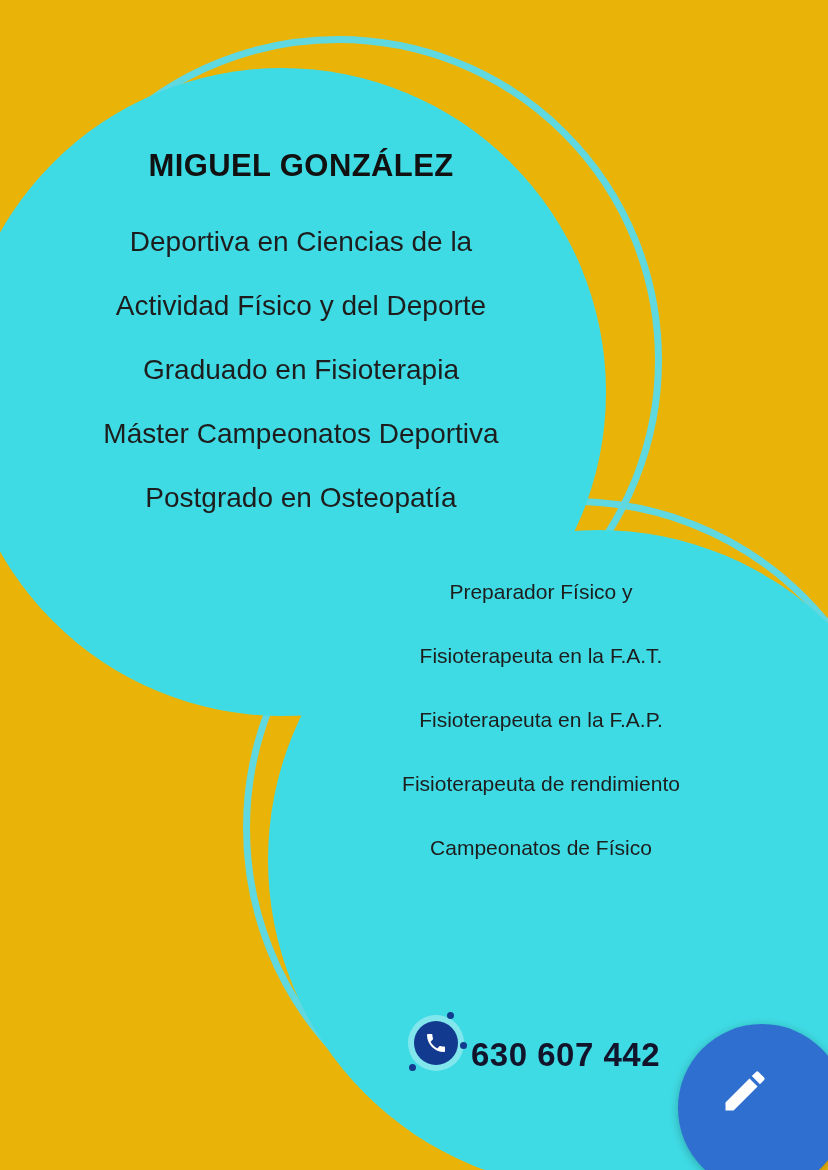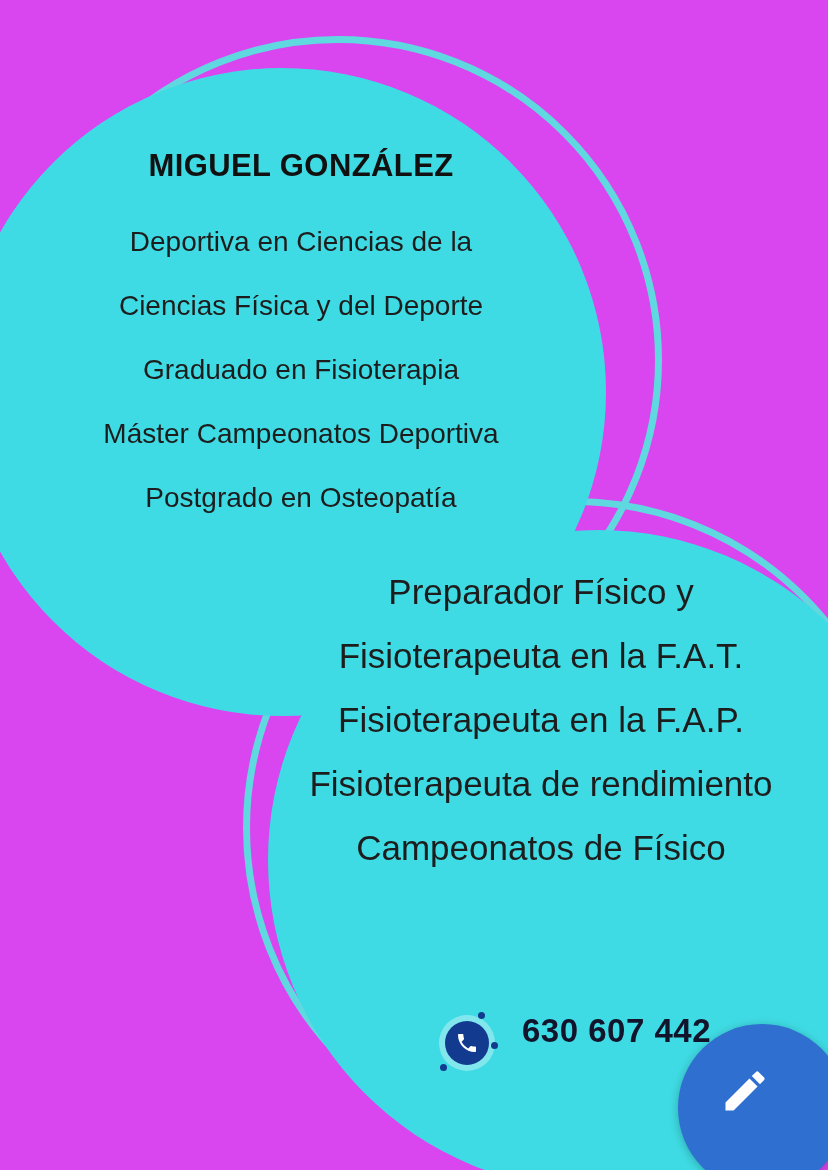--- a/index.html
+++ b/index.html
@@ -5,21 +5,21 @@
   * { margin:0; padding:0; box-sizing:border-box; }
   html, body {
     width:828px; height:1170px;
     background:#3a7fc0;
     font-family:"Liberation Sans", sans-serif;
     overflow:hidden;
   }
   #card {
     position:relative;
     width:828px; height:1170px;
-    background:#d946ef;
+    background:#eab308;
     overflow:hidden;
   }
 
   
   .ring {
     position:absolute;
     border-radius:50%;
     border:7px solid #5fd8e0;
     pointer-events:none;
   }
@@ -69,29 +69,29 @@
     letter-spacing:0.4px;
     color:#111;
     margin-bottom:26px;
   }
   .line {
     font-size:28px;
     line-height:64px;
     color:#1d1d1d;
     white-space:nowrap;
   }
-  #block-bottom .line { font-size:35px; }
+  #block-bottom .line { font-size:21px; }
 
   
   .phone-row {
     position:absolute;
-    left:436px; top:1012px;
+    left:405px; top:1012px;
     display:flex;
-    align-items:flex-start;
-    gap:24px;
+    align-items:flex-end;
+    gap:4px;
   }
   .phone-icon {
     position:relative;
     width:62px; height:62px;
     display:flex; align-items:center; justify-content:center;
   }
   .phone-icon .halo {
     position:absolute; left:3px; top:3px;
     width:56px; height:56px;
     border-radius:50%;
@@ -140,21 +140,21 @@
 
   <div class="ring ring-top"></div>
   <div class="ring ring-bottom"></div>
 
   <div class="bubble bubble-top"></div>
   <div class="bubble bubble-bottom"></div>
 
   <div class="block" id="block-top">
     <div class="name">MIGUEL GONZÁLEZ</div>
     <div class="line">Deportiva en Ciencias de la</div>
-    <div class="line">Ciencias Física y del Deporte</div>
+    <div class="line">Actividad Físico y del Deporte</div>
     <div class="line">Graduado en Fisioterapia</div>
     <div class="line">Máster Campeonatos Deportiva</div>
     <div class="line">Postgrado en Osteopatía</div>
   </div>
 
   <div class="block" id="block-bottom">
     <div class="line">Preparador Físico y</div>
     <div class="line">Fisioterapeuta en la F.A.T.</div>
     <div class="line">Fisioterapeuta en la F.A.P.</div>
     <div class="line">Fisioterapeuta de rendimiento</div>

